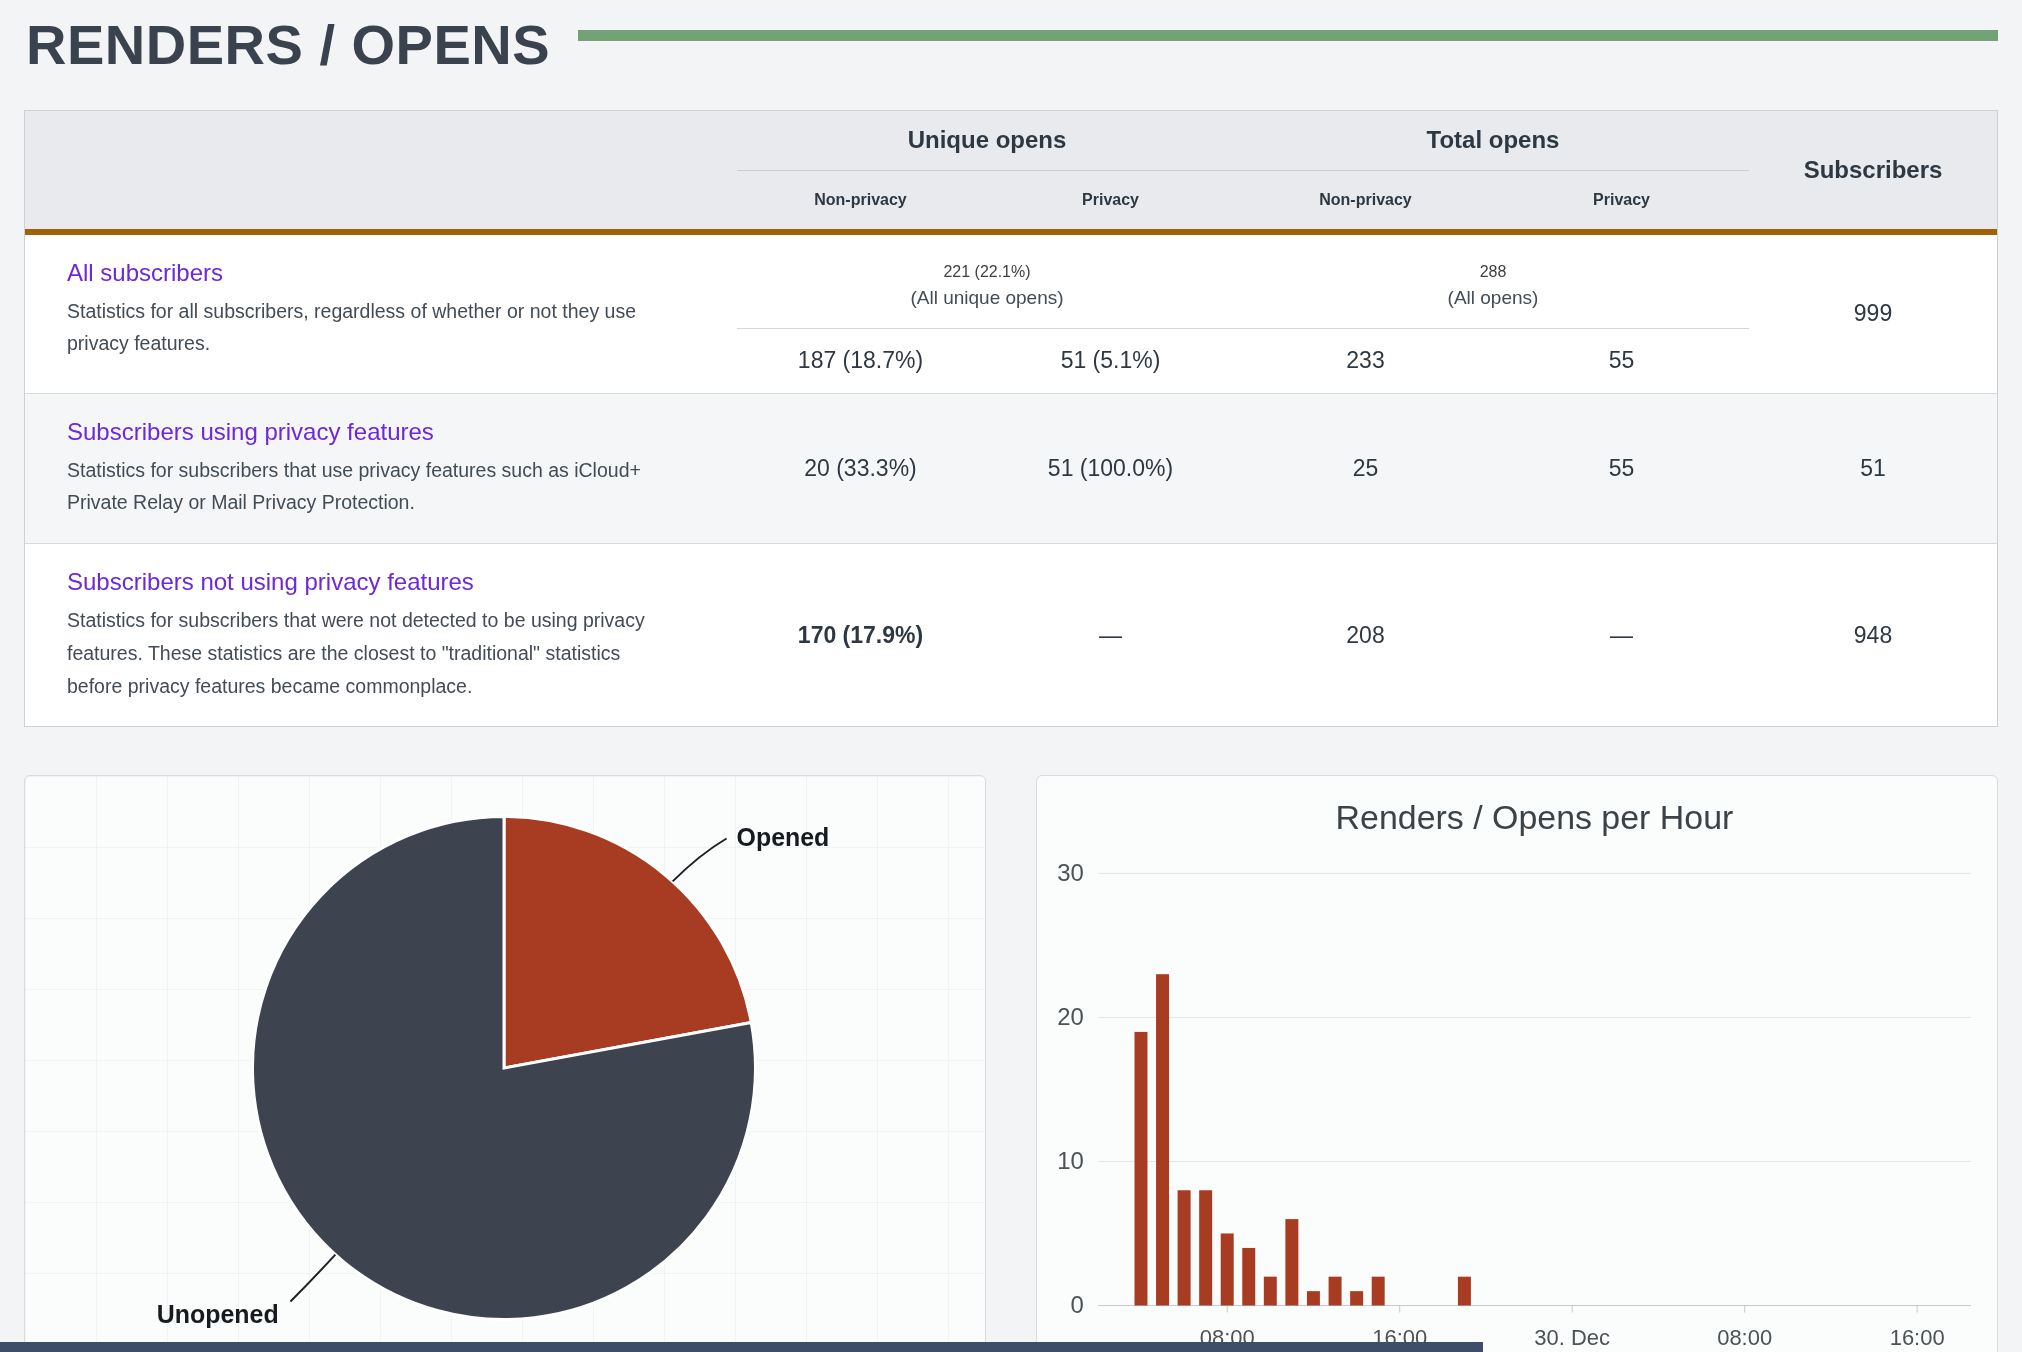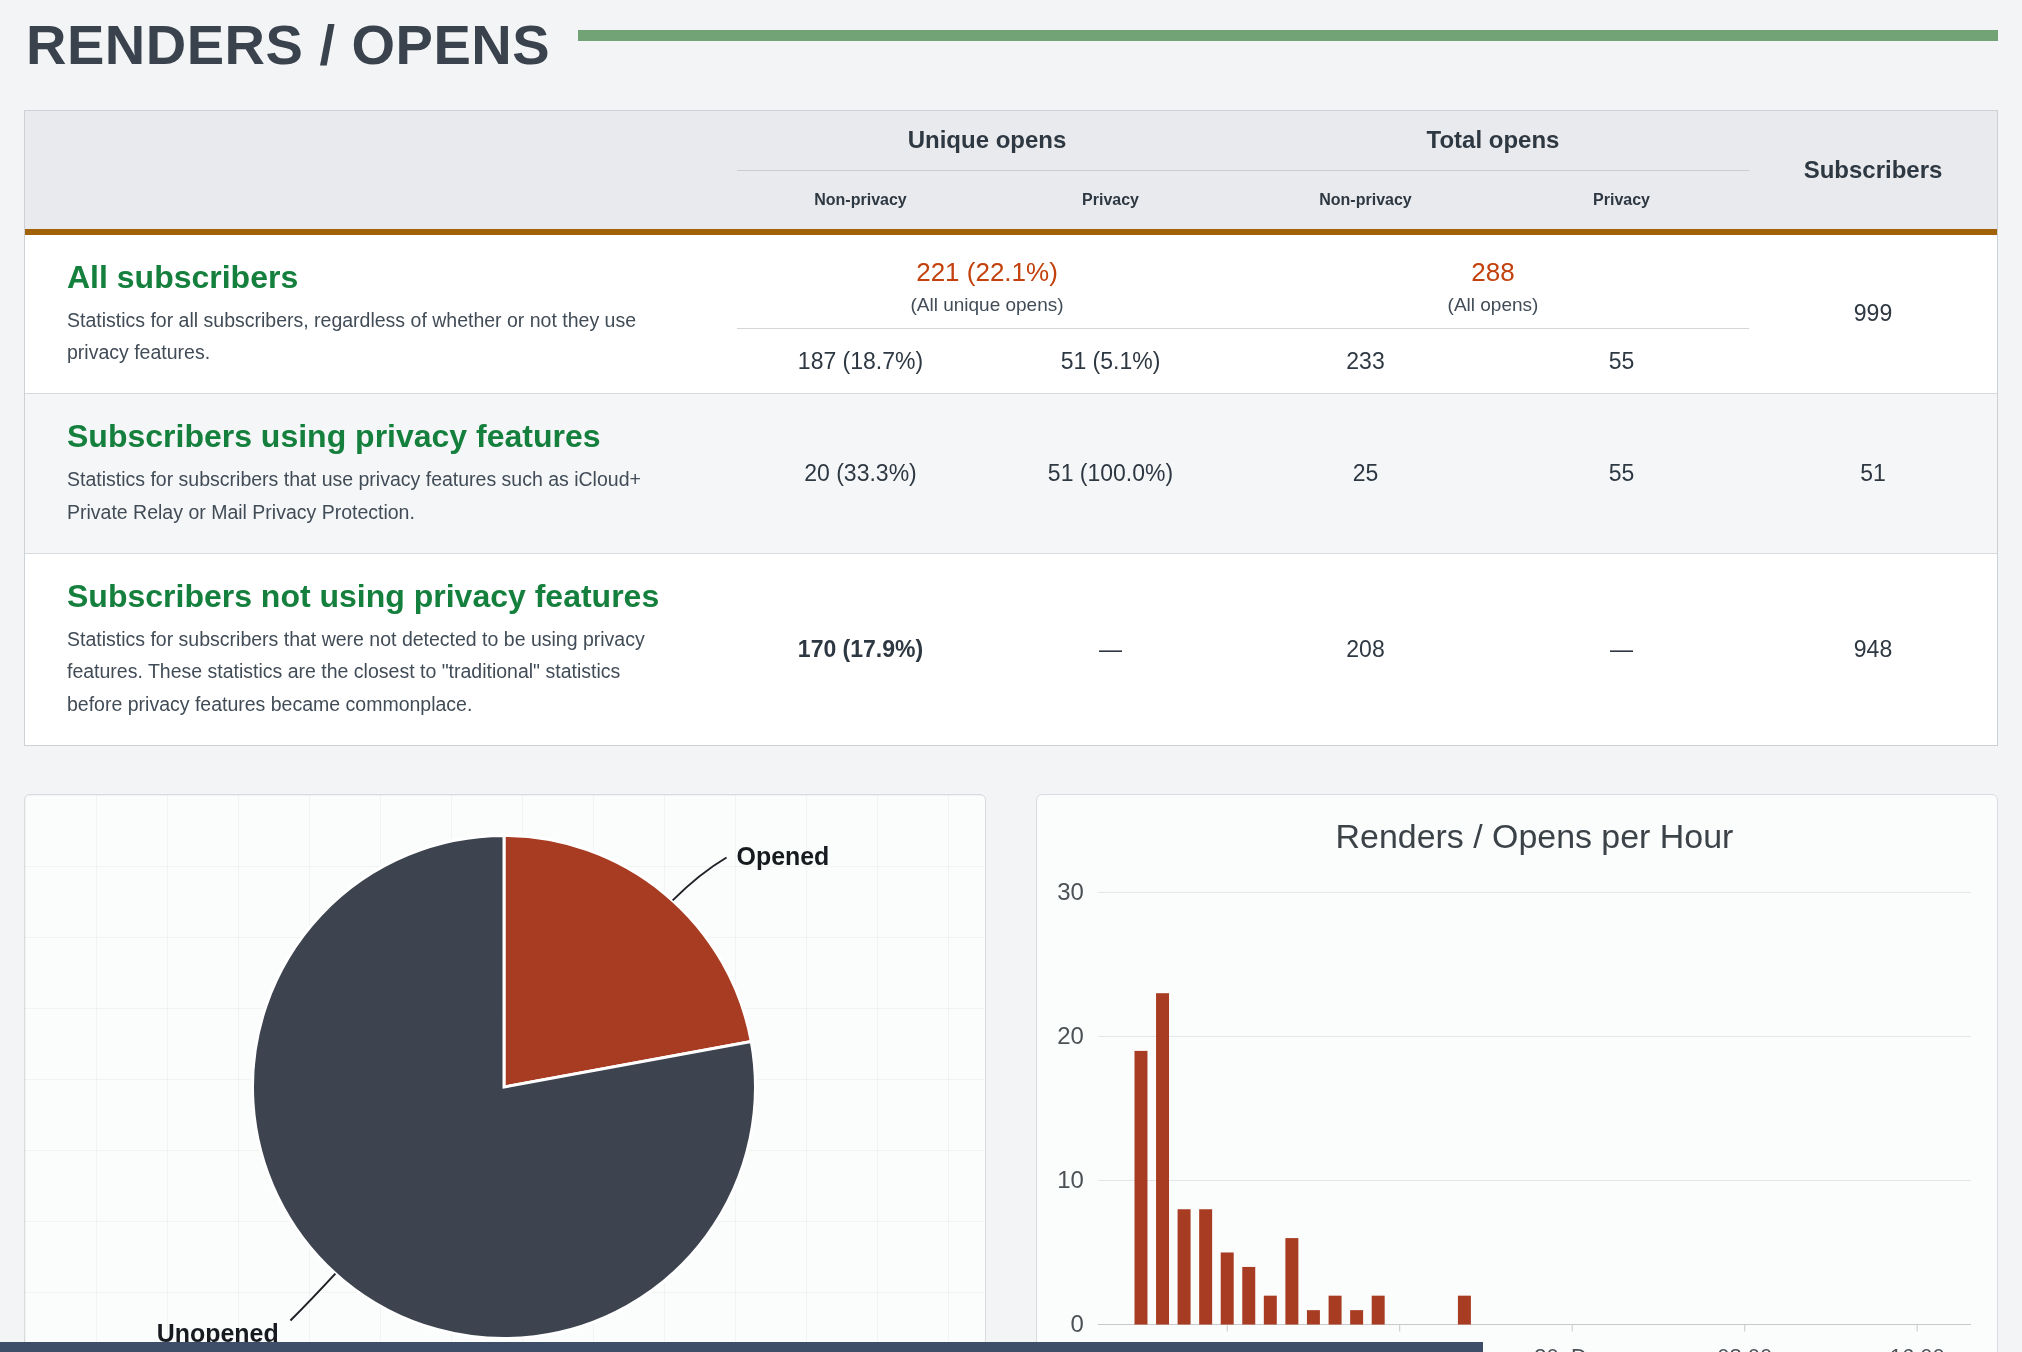--- a/index.html
+++ b/index.html
@@ -48,33 +48,33 @@
     display:grid;
     grid-template-columns:712px 247px 253px 257px 255px 1fr;
     border-top:1px solid #d8dbde;
     background:#ffffff;
   }
   .t-row.row-all { grid-template-columns:712px 1012px 1fr; border-top:none; min-height:158px; }
   .t-row.row-privacy { background:#f5f6f8; min-height:132px; }
   .t-row.row-nonprivacy { min-height:164px; }
 
   .label-cell { padding:24px 36px 24px 42px; }
-  .row-title { font-size:32px; font-weight:700; color:#15803d; margin-bottom:8px; }
+  .row-title { font-size:24px; font-weight:400; color:#6d28d9; margin-bottom:8px; }
   .row-desc  { font-size:19.5px; color:#414c57; line-height:1.68; max-width:612px; }
 
   .val, .subs-cell {
     display:flex; align-items:center; justify-content:center;
     font-size:23px; color:#2e3842;
   }
   .val.bold { font-weight:700; }
 
   .r1-data { display:flex; flex-direction:column; }
   .r1-top  { flex:1; display:grid; grid-template-columns:500px 512px; }
   .r1-agg  { display:flex; flex-direction:column; align-items:center; justify-content:center; padding-top:10px; }
-  .agg-value   { font-size:26px; color:#c2410c; }
+  .agg-value   { font-size:16px; color:#404040; }
   .agg-caption { font-size:19px; color:#414c57; margin-top:6px; }
   .r1-divider  { height:1px; background:#d4d7da; }
   .r1-bottom   { height:64px; display:grid; grid-template-columns:247px 253px 257px 255px; }
 
   
   .cards { display:flex; gap:50px; margin:48px 24px 0 24px; }
   .card {
     flex:1; height:598px;
     background:#fbfcfc;
     border:1px solid #d8dcdf;

